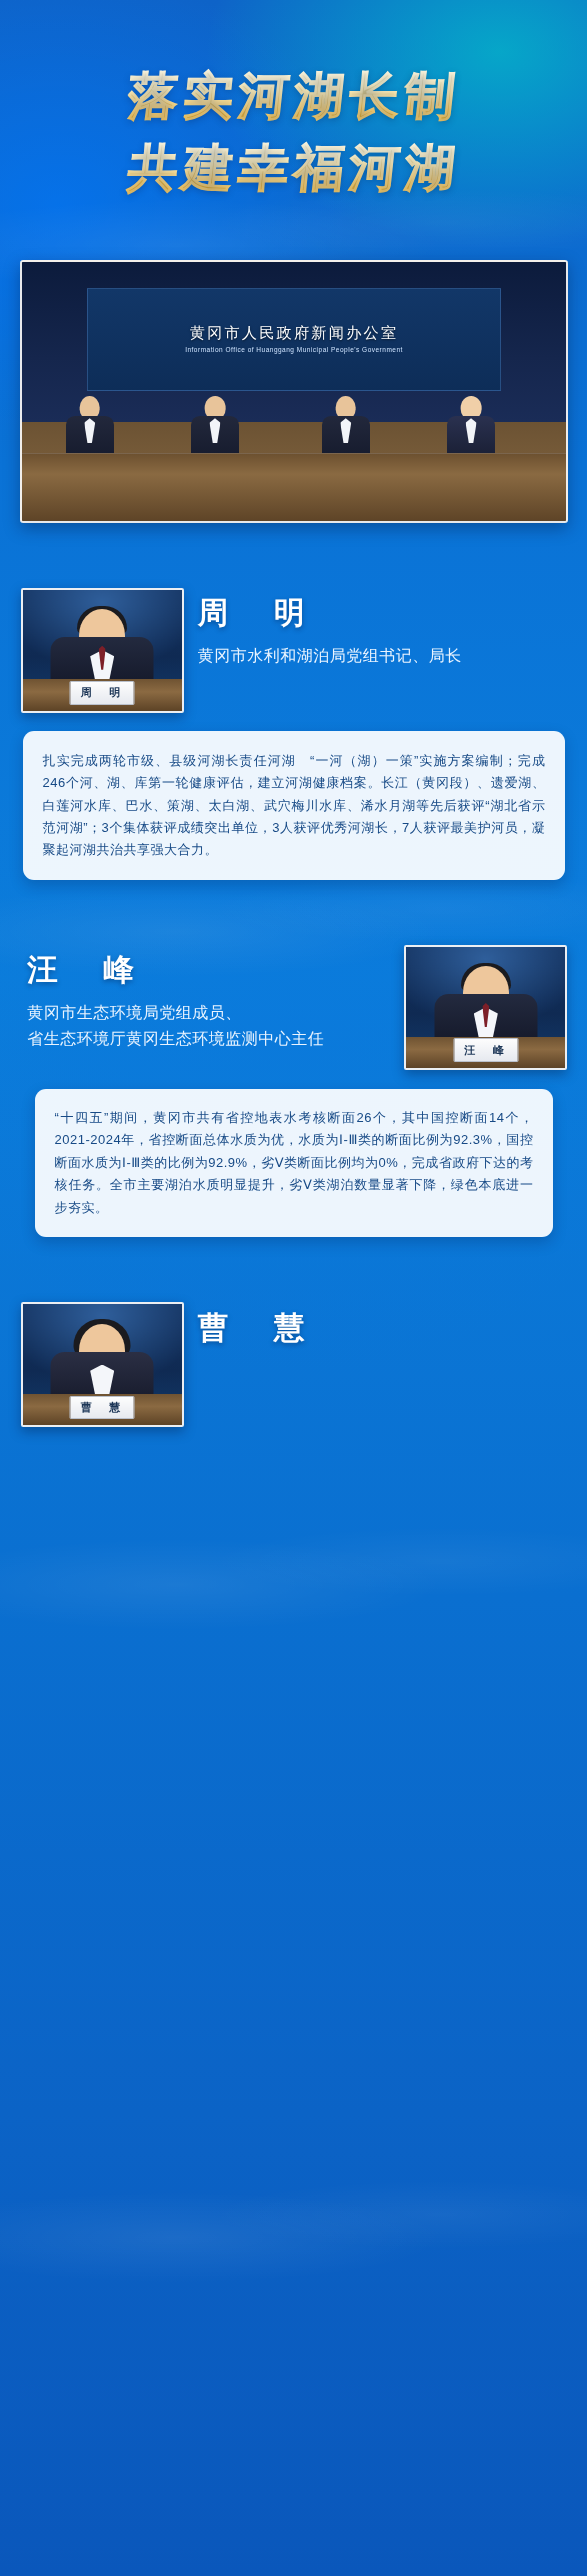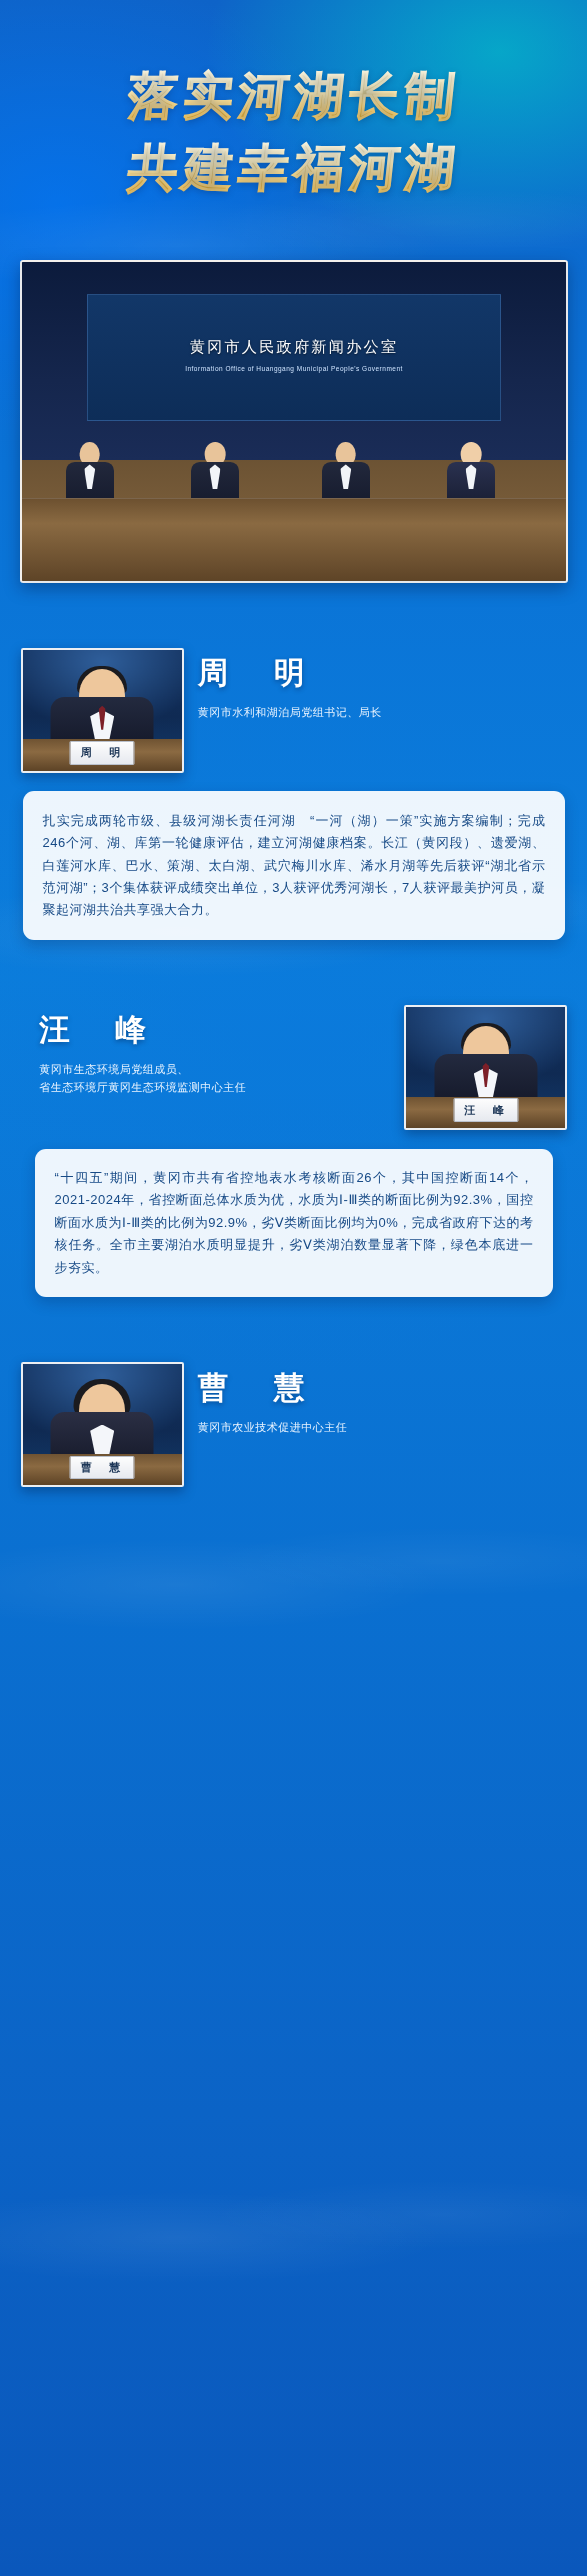--- a/index.html
+++ b/index.html
@@ -55,21 +55,21 @@
   }
   .title-line.l2 { margin-top:7.6px; }
 
   
   .photo-frame {
     position:relative;
     margin:60px 19.6px 0 19.6px;
     border:2.7px solid rgba(255,255,255,0.9);
     border-radius:3.3px;
     overflow:hidden;
-    height:323px;
+    height:263px;
     background:linear-gradient(180deg,#16203a 0%, #1d2a48 42%, #2a3558 60%, #6b5233 61%, #8a6a42 100%);
     box-shadow:0 5.4px 16.3px rgba(0,20,60,0.35);
   }
   .photo-backdrop {
     position:absolute; left:0; top:0; width:100%; height:62%;
     background:linear-gradient(180deg,#0c1b3c 0%, #15264d 60%, #1a2c57 100%);
   }
   .photo-screen {
     position:absolute; left:12%; top:10%; width:76%; height:40%;
     background:linear-gradient(180deg,#123768 0%, #0d2d58 100%);
@@ -119,21 +119,21 @@
 
   
   .section { position:relative; }
 
   .spk-row {
     position:relative;
     display:flex;
     align-items:flex-start;
     padding:0 20.7px;
   }
-  .spk-row.right { justify-content:flex-start;margin-left:12px; }
+  .spk-row.right { justify-content:flex-start; }
 
   .portrait {
     width:163px; height:125px;
     border:2.2px solid rgba(255,255,255,0.92);
     border-radius:2.2px;
     overflow:hidden;
     background:linear-gradient(180deg,#14325f 0%, #0f2a53 55%, #123a6b 100%);
     position:relative;
     box-shadow:0 4.4px 12px rgba(0,20,60,0.35);
     flex:0 0 auto;
@@ -190,21 +190,21 @@
   .spk-name {
     font-size:30.5px;
     font-weight:bold;
     color:#ffffff;
     letter-spacing:7.6px;
     text-shadow:0 1.6px 5.4px rgba(0,20,60,0.4);
     font-family:"Liberation Sans", sans-serif;
   }
   .spk-title {
     margin-top:9.8px;
-    font-size:11px;
+    font-size:16px;
     line-height:1.55;
     color:#eaf4ff;
     letter-spacing:0.5px;
   }
 
   .quote {
     margin:18.5px 23px 0 23px;
     background:rgba(255,255,255,0.93);
     border-radius:11px;
     padding:18.5px 19.6px;
@@ -316,20 +316,19 @@
         <div class="bg-soft"></div>
         <div class="hair"></div>
         <div class="head"></div>
         <div class="body"></div>
         <div class="shirt"></div>
         <div class="desk"></div>
         <div class="nameplate">曹　慧</div>
       </div>
       <div class="spk-meta">
         <div class="spk-name">曹　慧</div>
-        <div class="spk-title">黄冈市农业技术促进中心主任</div>
       </div>
     </div>
   </div>
 
   <div class="spacer-120"></div>
 </div>
 
 
 </body></html>

